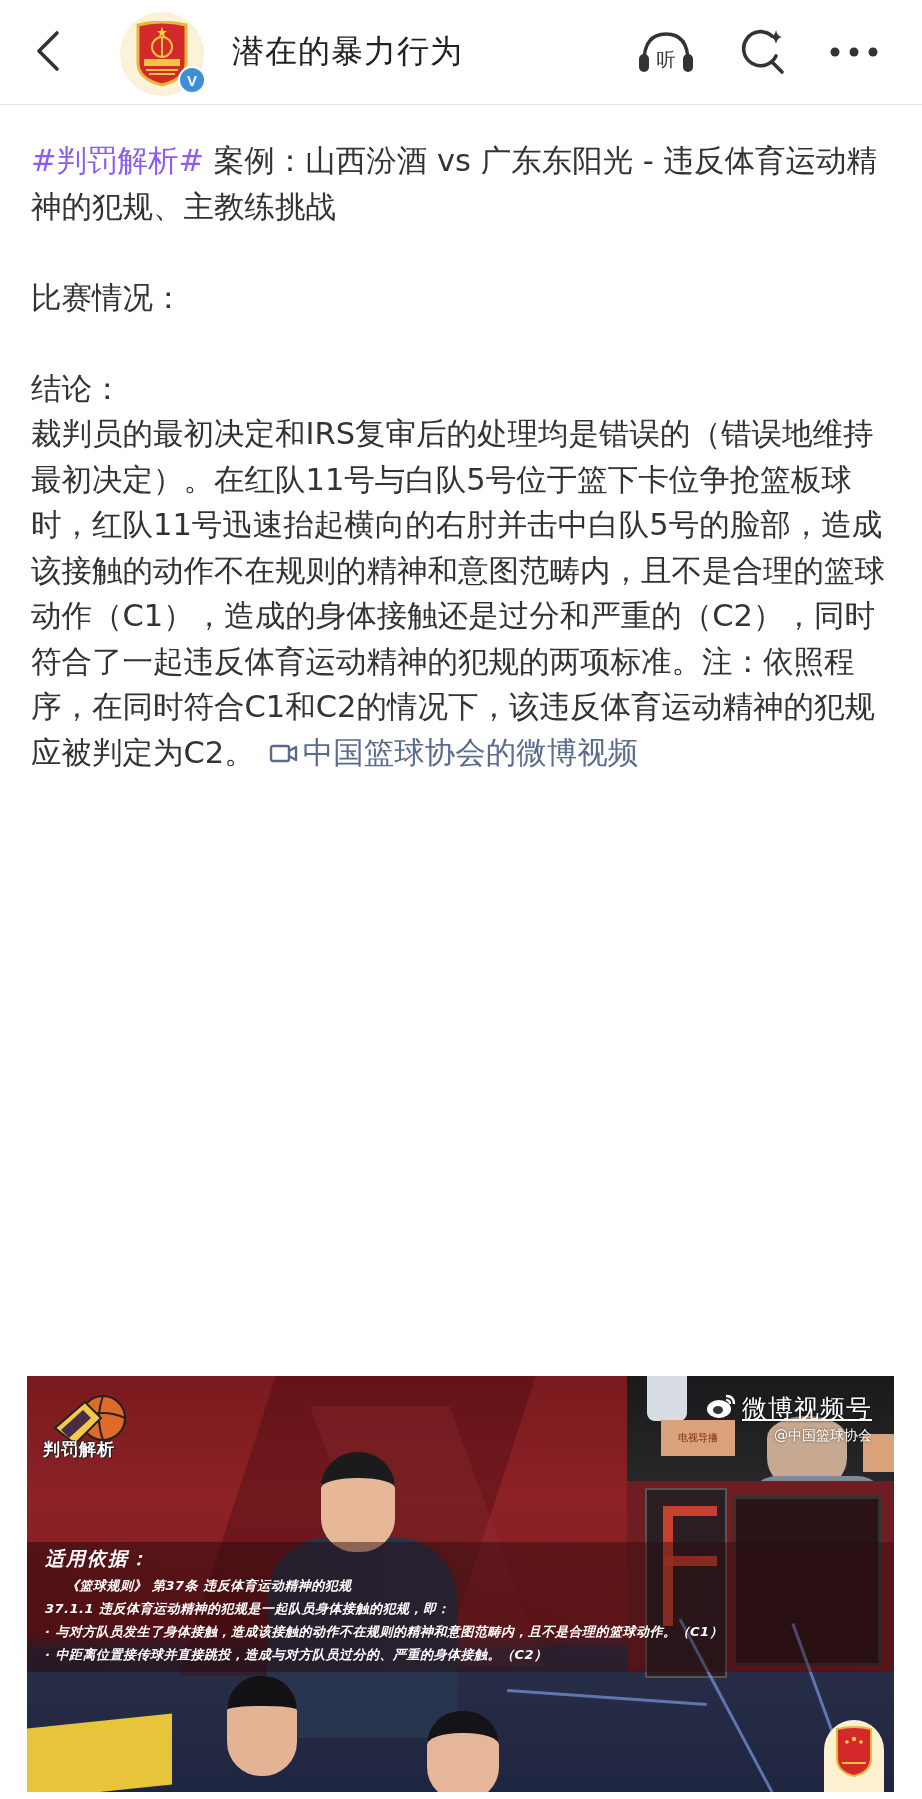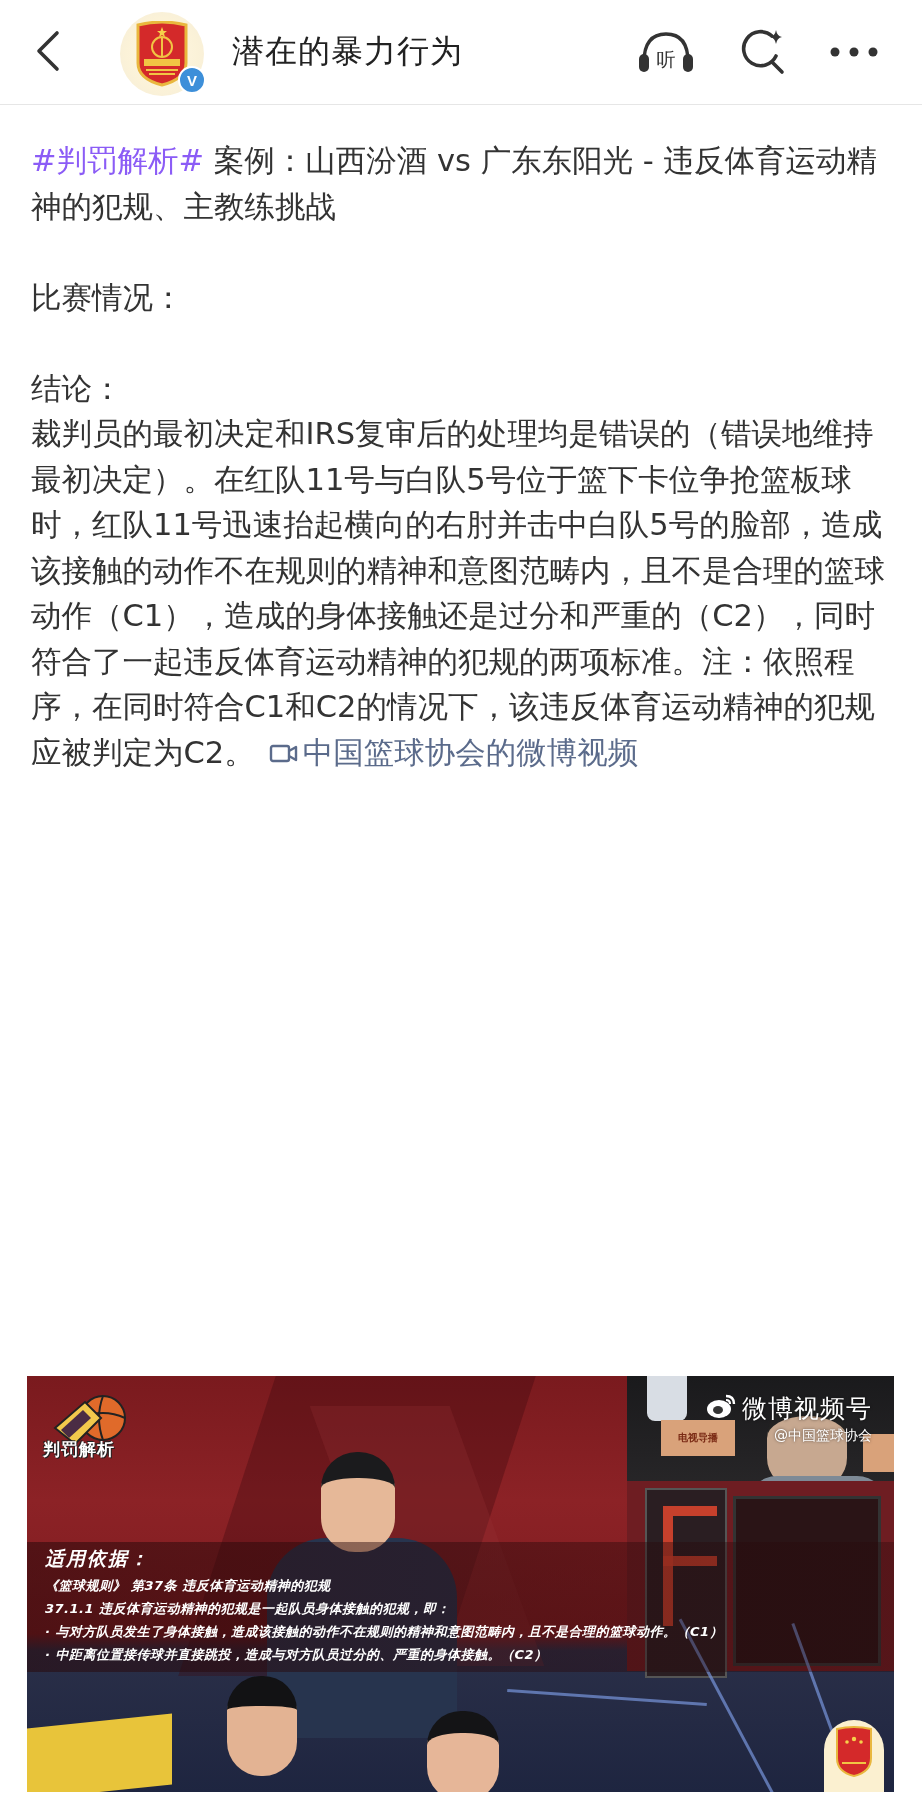--- a/index.html
+++ b/index.html
@@ -28,44 +28,44 @@
     .video-link .cam { display: inline-block; vertical-align: -2px; margin-left: 14px; margin-right: 4px; }
 
     
     .video { position: absolute; left: 27px; top: 1376px; width: 867px; height: 416px; overflow: hidden; cursor: pointer;
       background:
         linear-gradient(180deg, #7a1a1e 0%, #8c2226 30%, #7e1c20 62%, #2a2f48 66%, #1e2540 100%); }
     .video .bgshape { position: absolute; left: 200px; top: 0; width: 260px; height: 300px; background: rgba(60,10,14,0.35); transform: skewX(-18deg); }
     .video .bgshape2 { position: absolute; left: 330px; top: 30px; width: 140px; height: 260px; background: rgba(150,50,55,0.25); transform: skewX(20deg); }
     .video .booth { position: absolute; left: 600px; top: 0; width: 267px; height: 150px; background: linear-gradient(180deg, #1a1a1c, #2c2a2c); }
     .video .booth-white { position: absolute; left: 620px; top: 0; width: 40px; height: 45px; background: #d8dde4; border-radius: 0 0 8px 8px; }
-    .video .booth-sign { position: absolute; left: 634px; top: 44px; width: 74px; height: 36px; background: #d9a27a; color: #7a2a14; font-size: 10px; text-align: center; line-height: 36px; font-weight: bold; }
+    .video .booth-sign { position: absolute; left: 634px; top: 44px; width: 74px; height: 36px; background: #d9a27a; color: #7a2a14; font-size: 10px; text-align: center; line-height: 36px; font-weight: normal; }
     .video .booth-sign2 { position: absolute; left: 836px; top: 58px; width: 31px; height: 38px; background: #d9a27a; }
     .video .table-panel { position: absolute; left: 600px; top: 105px; width: 267px; height: 190px; background: #6e1d22; }
     .video .shotclock { position: absolute; left: 618px; top: 112px; width: 82px; height: 190px; background: #2a1e22; border: 2px solid #555; }
     .video .shotclock-digit { position: absolute; left: 636px; top: 130px; width: 54px; height: 120px; border: 10px solid #e2462e; border-right: none; border-bottom: none; opacity: 0.85; }
     .video .shotclock-digit2 { position: absolute; left: 636px; top: 180px; width: 54px; height: 10px; background: #e2462e; opacity: 0.85; }
     .video .monitor { position: absolute; left: 706px; top: 120px; width: 148px; height: 170px; background: #2a1416; border: 3px solid #333; }
     .video .official-head { position: absolute; left: 740px; top: 22px; width: 80px; height: 90px; border-radius: 40px 40px 30px 30px; background: #c7a890; border-top: 18px solid #222; }
     .video .official-body { position: absolute; left: 720px; top: 100px; width: 140px; height: 40px; background: #7e8a96; border-radius: 30px 30px 0 0; }
     .video .coach-head { position: absolute; left: 294px; top: 76px; width: 74px; height: 100px; border-radius: 36px 36px 34px 34px; background: #e6b898; border-top: 26px solid #1b1b1d; }
     .video .coach-body { position: absolute; left: 240px; top: 162px; width: 190px; height: 200px; background: #27344e; border-radius: 60px 60px 0 0; }
     .video .player1-head { position: absolute; left: 200px; top: 300px; width: 70px; height: 100px; border-radius: 34px; background: #e3b393; border-top: 30px solid #121214; }
     .video .player2-head { position: absolute; left: 400px; top: 335px; width: 72px; height: 90px; border-radius: 34px; background: #e6b698; border-top: 22px solid #141416; }
     .video .court-line { position: absolute; height: 3px; background: rgba(120,150,220,0.7); }
     .video .yellow-ad { position: absolute; left: 0; top: 345px; width: 145px; height: 71px; background: #e8c43a; transform: skewY(-6deg); }
     .video .logo-box { position: absolute; left: 18px; top: 12px; width: 90px; height: 90px; }
     .video .logo-text { position: absolute; left: 16px; top: 62px; color: #fff; font-size: 17px; font-weight: bold; text-shadow: 1px 1px 0 #222, -1px -1px 0 #222; letter-spacing: 1px; }
     .watermark { position: absolute; right: 22px; top: 16px; text-align: right; color: #fff; text-shadow: 0 0 3px rgba(0,0,0,0.6); }
-    .watermark .wm-title { font-size: 25px; letter-spacing: 1px; display: flex; align-items: center; gap: 6px; justify-content: flex-end; }
+    .watermark .wm-title { font-size: 25px; letter-spacing: 1px; display: flex; align-items: center; gap: 6px; justify-content: flex-end; text-decoration: underline; }
     .watermark .wm-handle { font-size: 14px; margin-top: 2px; }
     .subtitle-band { position: absolute; left: 0; top: 166px; width: 867px; height: 130px; background: linear-gradient(90deg, rgba(40,8,10,0.55), rgba(40,8,10,0.35)); }
     .sub-title { position: absolute; left: 18px; top: 170px; color: #fff; font-size: 19px; font-weight: bold; font-style: italic; letter-spacing: 2px; }
     .sub-line { position: absolute; left: 18px; color: #fff; font-size: 13px; font-weight: bold; font-style: italic; white-space: nowrap; letter-spacing: 0.5px; }
-    .sub-line.l1 { top: 201px; }
+    .sub-line.l1 { top: 201px; margin-left: 21px; }
     .sub-line.l2 { top: 224px; }
     .sub-line.l3 { top: 247px; }
     .sub-line.l4 { top: 270px; }
     .cba-badge { position: absolute; right: 10px; bottom: 0; width: 60px; height: 72px; border-radius: 30px 30px 0 0; background: #fbf0d0; display: flex; justify-content: center; padding-top: 6px; }
     .white-strip { position: absolute; left: 0; top: 1792px; width: 922px; height: 7px; background: #fff; }
   </style>
 </head>
 <body>
 
 <div class="header">

